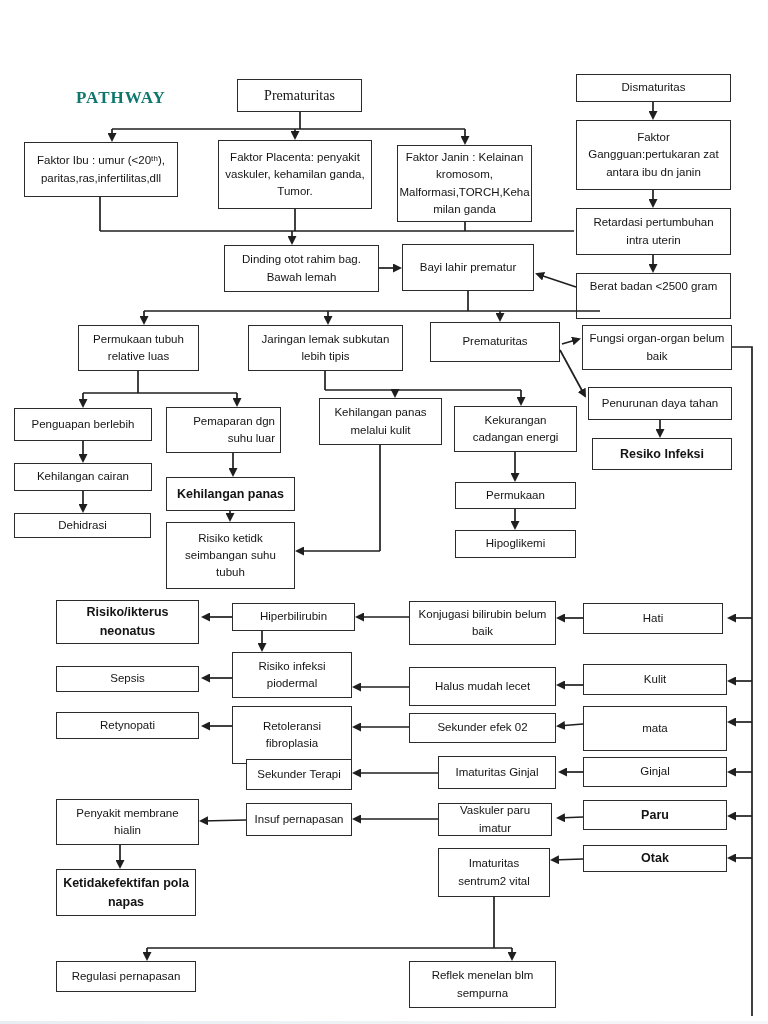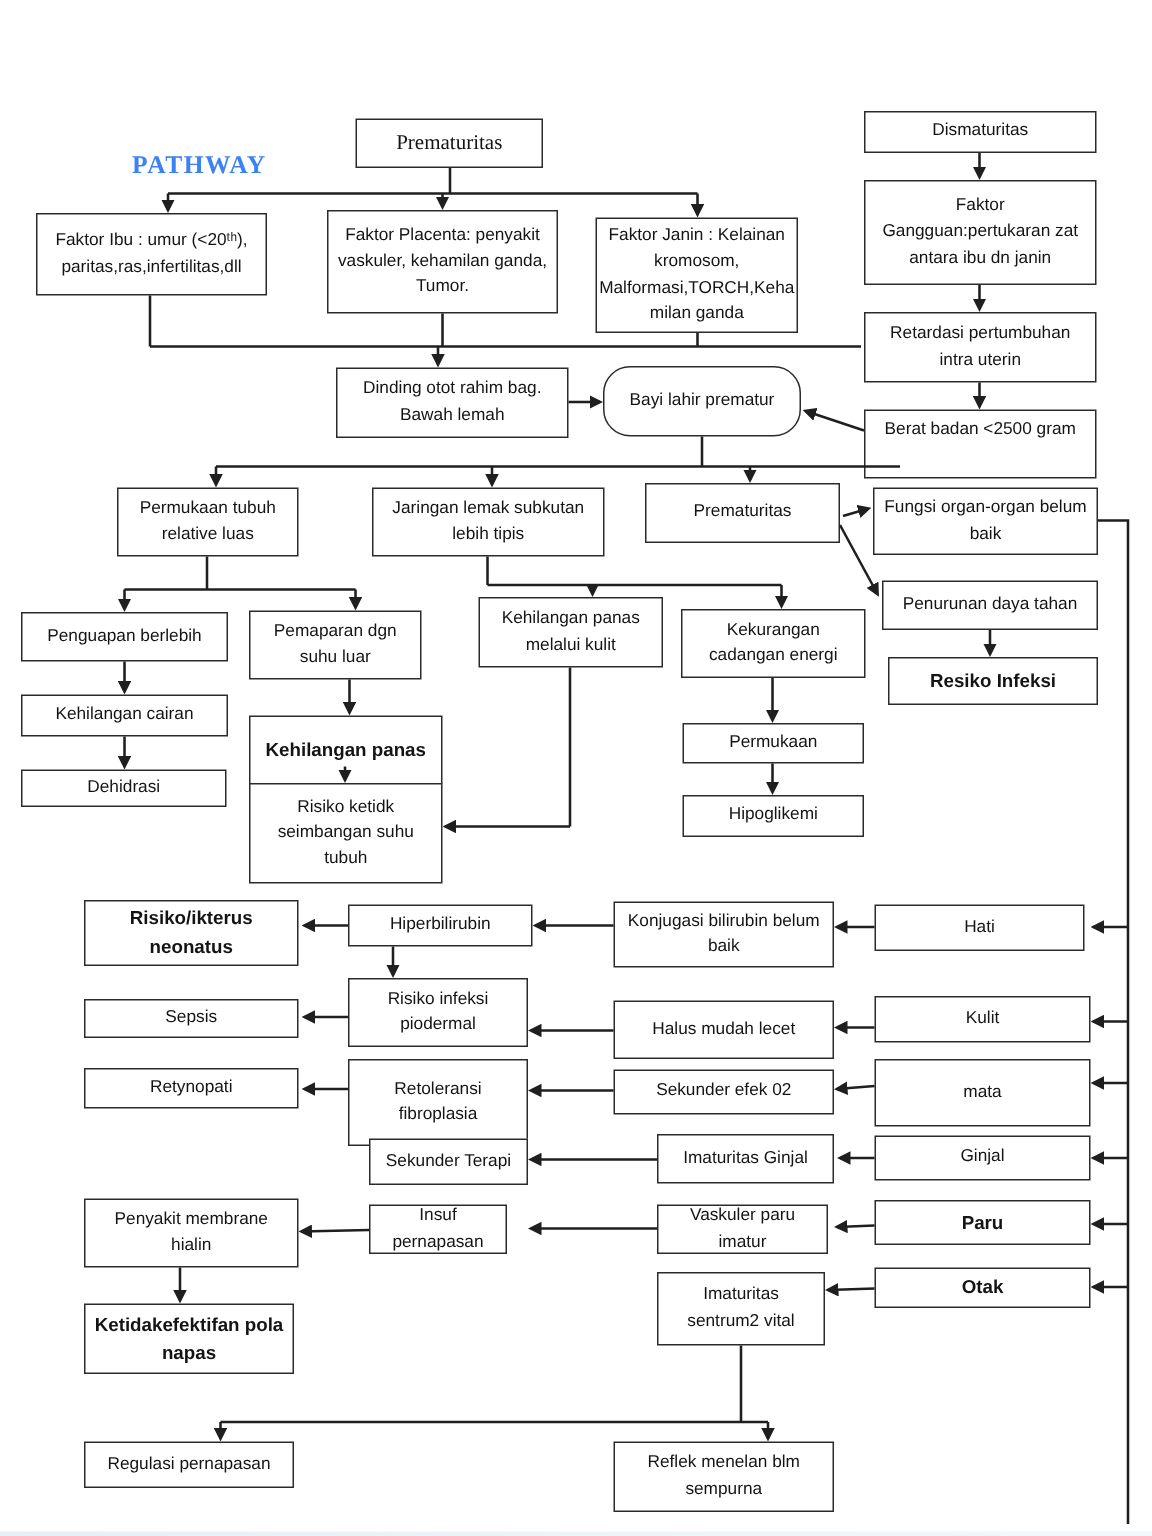--- a/index.html
+++ b/index.html
@@ -1,19 +1,19 @@
 <!DOCTYPE html>
 <html><head>
 <meta charset="utf-8">
 <style>
   html,body{margin:0;padding:0;background:#ffffff;}
   #page{position:relative;width:768px;height:1024px;background:#ffffff;overflow:hidden;
         font-family:"Liberation Sans",sans-serif;}
-  #title{position:absolute;left:88px;top:88px;font-family:"Liberation Serif",serif;
-         font-weight:bold;font-size:17px;letter-spacing:1px;color:#3b82f6;margin-top:12px;}
+  #title{position:absolute;left:76px;top:88px;font-family:"Liberation Serif",serif;
+         font-weight:bold;font-size:17px;letter-spacing:1px;color:#0f766e;}
   .node{position:absolute;border:1.5px solid #2b2b2b;background:#ffffff;box-sizing:border-box;
         display:flex;align-items:center;justify-content:center;text-align:center;
         font-size:11.5px;line-height:1.5;color:#141414;padding:2px 5px;}
   .node.bold{font-weight:bold;font-size:12.5px;}
   .node.serif{font-family:"Liberation Serif",serif;font-size:14px;}
   .node.vtop{align-items:flex-start;padding-top:4px;}
   #edges{position:absolute;left:0;top:0;pointer-events:none;z-index:5;}
   .node{z-index:2;}
   #footer-strip{position:absolute;left:0;bottom:0;width:768px;height:3px;
         background:linear-gradient(90deg,#e8eef2,#f5f8fa);}
@@ -25,55 +25,55 @@
   <div id="title">PATHWAY</div>
   <div id="nodes">
       <div class="node serif" style="left: 237px; top: 79px; width: 125px; height: 33px;">Prematuritas</div>
       <div class="node" style="left: 576px; top: 74px; width: 155px; height: 28px;">Dismaturitas</div>
       <div class="node" style="left: 24px; top: 142px; width: 154px; height: 55px;">Faktor Ibu : umur (&lt;20ᵗʰ), paritas,ras,infertilitas,dll</div>
       <div class="node" style="left: 218px; top: 140px; width: 154px; height: 69px;">Faktor Placenta: penyakit vaskuler, kehamilan ganda, Tumor.</div>
       <div class="node" style="left: 397px; top: 145px; width: 135px; height: 77px;">Faktor Janin : Kelainan kromosom, Malformasi,TORCH,Keha milan ganda</div>
       <div class="node" style="left: 576px; top: 120px; width: 155px; height: 70px;">Faktor Gangguan:pertukaran zat antara ibu dn janin</div>
       <div class="node" style="left: 576px; top: 208px; width: 155px; height: 47px;">Retardasi pertumbuhan intra uterin</div>
       <div class="node" style="left: 224px; top: 245px; width: 155px; height: 47px;">Dinding otot rahim bag. Bawah lemah</div>
-      <div class="node" style="left: 402px; top: 244px; width: 132px; height: 47px; border-radius: 18px;">Bayi lahir prematur</div>
+      <div class="node" style="left: 402px; top: 244px; width: 132px; height: 47px;">Bayi lahir prematur</div>
       <div class="node vtop" style="left: 576px; top: 273px; width: 155px; height: 46px;">Berat badan &lt;2500 gram</div>
       <div class="node" style="left: 78px; top: 325px; width: 121px; height: 46px;">Permukaan tubuh relative luas</div>
       <div class="node" style="left: 248px; top: 325px; width: 155px; height: 46px;">Jaringan lemak subkutan lebih tipis</div>
       <div class="node" style="left: 430px; top: 322px; width: 130px; height: 40px;">Prematuritas</div>
       <div class="node" style="left: 582px; top: 325px; width: 150px; height: 45px;">Fungsi organ-organ belum baik</div>
       <div class="node" style="left: 588px; top: 387px; width: 144px; height: 33px;">Penurunan daya tahan</div>
       <div class="node bold" style="left: 592px; top: 438px; width: 140px; height: 32px;">Resiko Infeksi</div>
       <div class="node" style="left: 14px; top: 408px; width: 138px; height: 33px;">Penguapan berlebih</div>
-      <div class="node" style="left: 166px; top: 407px; width: 115px; height: 46px;">Pemaparan dgn suhu luar</div>
+      <div class="node" style="left: 166px; top: 407px; width: 115px; height: 46px; text-align: right;">Pemaparan dgn suhu luar</div>
       <div class="node" style="left: 319px; top: 398px; width: 123px; height: 47px;">Kehilangan panas melalui kulit</div>
       <div class="node" style="left: 454px; top: 406px; width: 123px; height: 46px;">Kekurangan cadangan energi</div>
       <div class="node" style="left: 14px; top: 463px; width: 138px; height: 28px;">Kehilangan cairan</div>
       <div class="node" style="left: 14px; top: 513px; width: 137px; height: 25px;">Dehidrasi</div>
-      <div class="node bold" style="left: 166px; top: 477px; width: 129px; height: 46px;">Kehilangan panas</div>
+      <div class="node bold" style="left: 166px; top: 477px; width: 129px; height: 34px;">Kehilangan panas</div>
       <div class="node" style="left: 166px; top: 522px; width: 129px; height: 67px;">Risiko ketidk seimbangan suhu tubuh</div>
       <div class="node" style="left: 455px; top: 482px; width: 121px; height: 27px;">Permukaan</div>
       <div class="node" style="left: 455px; top: 530px; width: 121px; height: 28px;">Hipoglikemi</div>
       <div class="node bold" style="left: 56px; top: 600px; width: 143px; height: 44px;">Risiko/ikterus neonatus</div>
       <div class="node" style="left: 232px; top: 603px; width: 123px; height: 28px;">Hiperbilirubin</div>
       <div class="node" style="left: 409px; top: 601px; width: 147px; height: 44px;">Konjugasi bilirubin belum baik</div>
       <div class="node" style="left: 583px; top: 603px; width: 140px; height: 31px;">Hati</div>
       <div class="node" style="left: 56px; top: 666px; width: 143px; height: 26px;">Sepsis</div>
       <div class="node" style="left: 232px; top: 652px; width: 120px; height: 46px;">Risiko infeksi piodermal</div>
       <div class="node" style="left: 409px; top: 667px; width: 147px; height: 39px;">Halus mudah lecet</div>
       <div class="node" style="left: 583px; top: 664px; width: 144px; height: 31px;">Kulit</div>
       <div class="node" style="left: 56px; top: 712px; width: 143px; height: 27px;">Retynopati</div>
       <div class="node" style="left: 232px; top: 706px; width: 120px; height: 58px;">Retoleransi fibroplasia</div>
       <div class="node" style="left: 409px; top: 713px; width: 147px; height: 30px;">Sekunder efek 02</div>
       <div class="node" style="left: 583px; top: 706px; width: 144px; height: 45px;">mata</div>
       <div class="node" style="left: 246px; top: 759px; width: 106px; height: 31px;">Sekunder Terapi</div>
       <div class="node" style="left: 438px; top: 756px; width: 118px; height: 33px;">Imaturitas Ginjal</div>
       <div class="node" style="left: 583px; top: 757px; width: 144px; height: 30px;">Ginjal</div>
       <div class="node" style="left: 56px; top: 799px; width: 143px; height: 46px;">Penyakit membrane hialin</div>
-      <div class="node" style="left: 246px; top: 803px; width: 92px; height: 33px;">Insuf pernapasan</div>
+      <div class="node" style="left: 246px; top: 803px; width: 106px; height: 33px;">Insuf pernapasan</div>
       <div class="node" style="left: 438px; top: 803px; width: 114px; height: 33px;">Vaskuler paru imatur</div>
       <div class="node bold" style="left: 583px; top: 800px; width: 144px; height: 30px;">Paru</div>
       <div class="node" style="left: 438px; top: 848px; width: 112px; height: 49px;">Imaturitas sentrum2 vital</div>
       <div class="node bold" style="left: 583px; top: 845px; width: 144px; height: 27px;">Otak</div>
       <div class="node bold" style="left: 56px; top: 869px; width: 140px; height: 47px;">Ketidakefektifan pola napas</div>
       <div class="node" style="left: 56px; top: 961px; width: 140px; height: 31px;">Regulasi pernapasan</div>
       <div class="node" style="left: 409px; top: 961px; width: 147px; height: 47px;">Reflek menelan blm sempurna</div>
     </div>
   <svg id="edges" width="768" height="1024" viewBox="0 0 768 1024">
       <defs>

